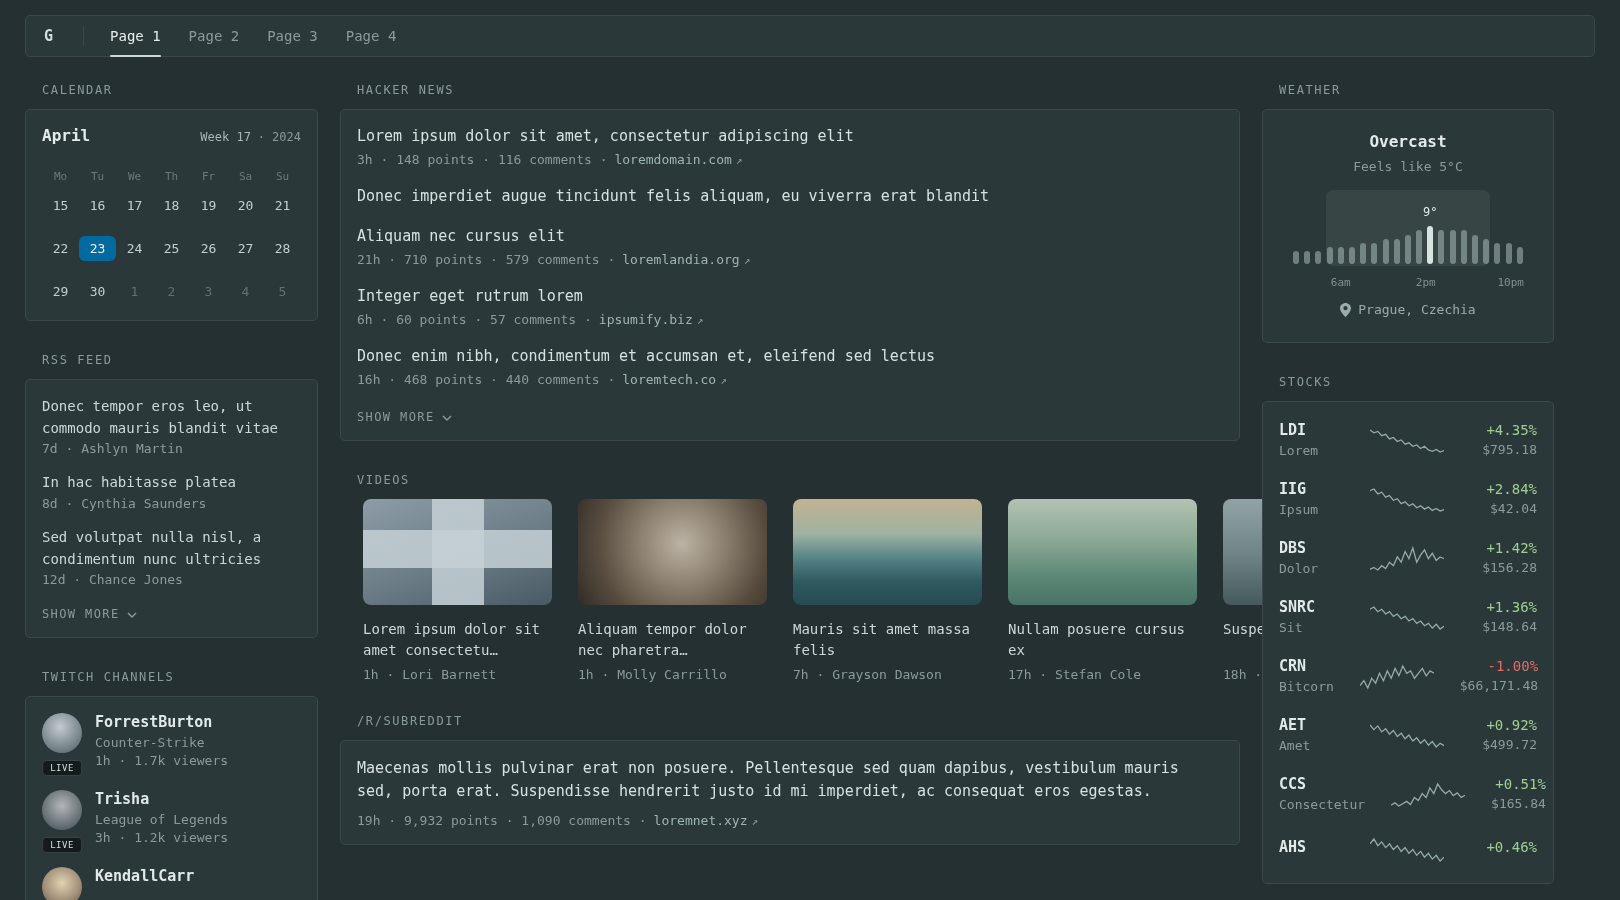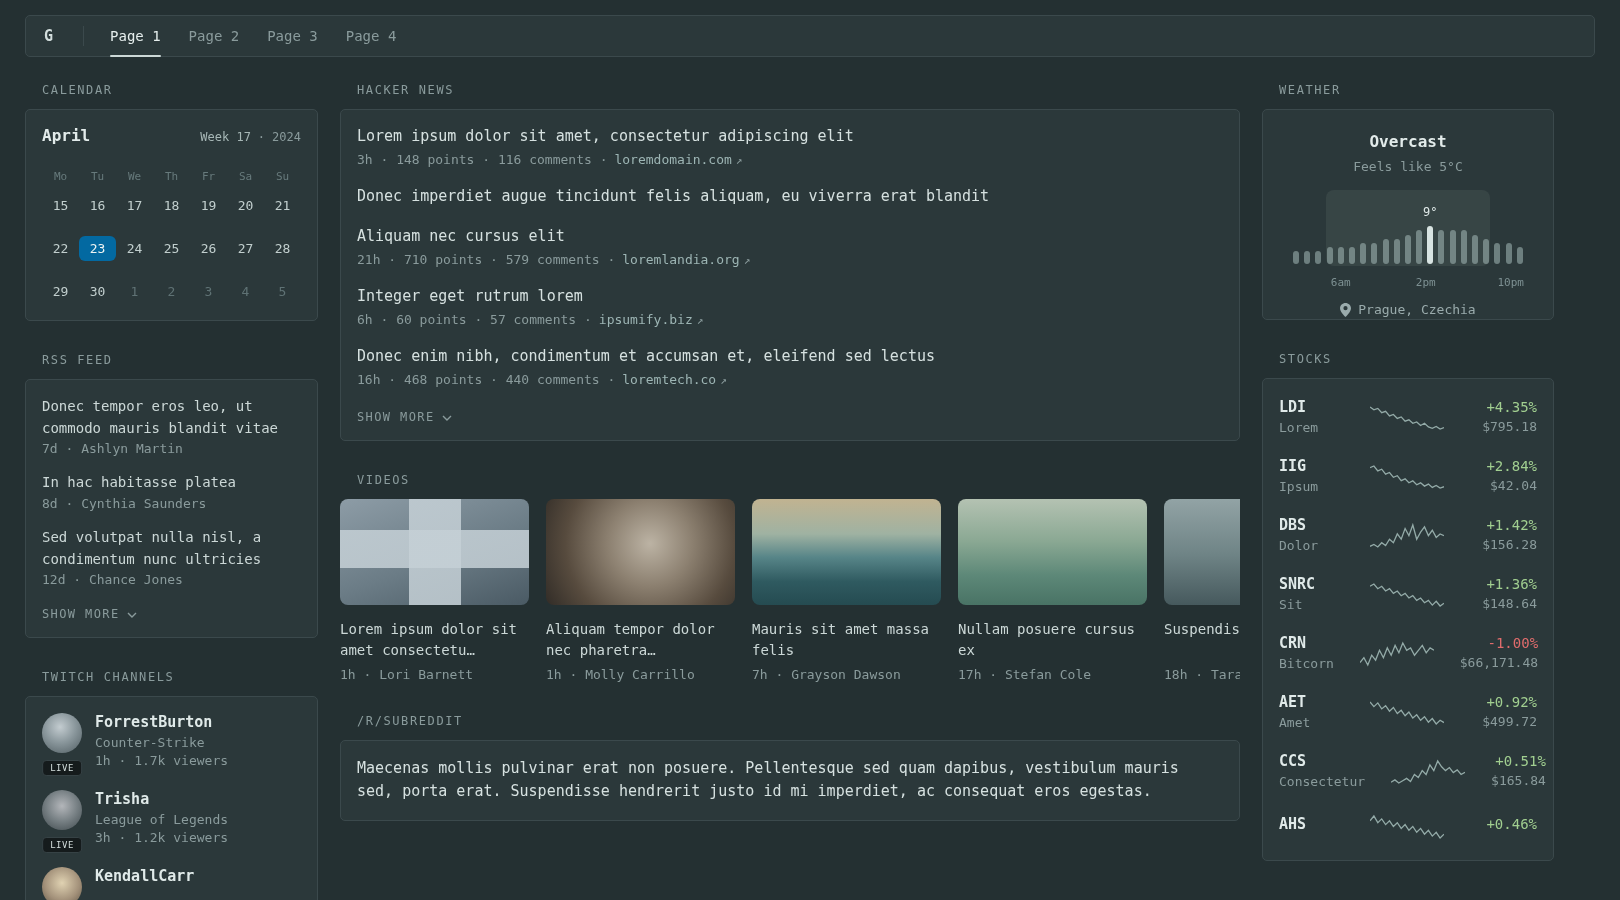--- a/index.html
+++ b/index.html
@@ -87,42 +87,42 @@
   .tw-name { font-size: 15px; font-weight: bold; color: #e0eae9; }
   .tw-game { font-size: 13px; color: #8a9b9c; margin-top: 4px; }
   .tw-meta { font-size: 13px; color: #8a9b9c; margin-top: 3px; }
 
   
   .hn-item { margin-bottom: 19px; }
   .hn-title { display: block; font-size: 15px; color: #d6e1e0; text-decoration: none; cursor: pointer; line-height: 1.4; }
   .hn-item .item-meta { margin-top: 5px; }
 
   
-  .videos-row { display: flex; gap: 17px; width: 900px; overflow: hidden; }
+  .videos-row { display: flex; gap: 26px; width: 900px; overflow: hidden; margin-left: 23px; }
   .video-card { width: 189px; flex-shrink: 0; cursor: pointer; }
   .thumb { width: 189px; height: 106px; border-radius: 8px; }
   .thumb-1 {
     background:
       linear-gradient(rgba(197,208,214,.85), rgba(197,208,214,.85)) 50% 0 / 52px 100% no-repeat,
       linear-gradient(rgba(197,208,214,.85), rgba(197,208,214,.85)) 0 46% / 100% 38px no-repeat,
       linear-gradient(160deg, #8d9ca6 0%, #6b7c86 55%, #4a5a64 100%);
   }
   .thumb-2 { background: radial-gradient(circle at 55% 42%, #bcb3a4 0%, #8c8070 35%, #574b3e 70%, #312c27 100%); }
   .thumb-3 { background: linear-gradient(180deg, #c1b391 0%, #9fb2a2 33%, #578588 55%, #2f5a60 78%, #254b51 100%); }
   .thumb-4 { background: linear-gradient(180deg, #b4c2b2 0%, #8aa893 40%, #5d8878 72%, #497365 100%); }
   .thumb-5 { background: linear-gradient(180deg, #92a3a5 0%, #6f8486 52%, #46595d 100%); }
   .video-title { margin-top: 14px; font-size: 14px; line-height: 1.5; color: #ccd8d7; height: 43px; overflow: hidden; }
   .video-meta { margin-top: 5px; }
 
   
   .sub-text { font-size: 15px; line-height: 1.55; color: #d6e1e0; cursor: pointer; }
   .sub-meta { margin-top: 9px; }
 
   
-  .weather-card { text-align: center; padding-bottom: 2px; }
+  .weather-card { text-align: center; padding-bottom: 25px; }
   .w-cond { font-size: 16px; font-weight: bold; color: #e2ebea; margin-top: 6px; }
   .w-feels { font-size: 13px; color: #8a9b9c; margin-top: 8px; }
   .wchart { position: relative; height: 102px; margin: 14px 6px 0 6px; }
   .wday-box { position: absolute; top: 2px; height: 76px; background: rgba(222, 235, 230, 0.07); border-radius: 8px; }
   .wbars {
     position: absolute; left: 8px; right: 8px; bottom: 26px; height: 40px;
     display: flex; align-items: flex-end; justify-content: space-between;
   }
   .wbar { width: 6px; border-radius: 3px; background: rgba(176, 197, 195, 0.5); position: relative; }
   .wbar.hl { background: #d8e4e2; }
@@ -342,20 +342,23 @@
             <div class="video-title">Suspendisse diam</div>
             <div class="item-meta video-meta">18h · Tara</div>
           </div>
         </div>
       </section>
 
       <section class="widget">
         <h2 class="widget-header">/R/SUBREDDIT</h2>
         <div class="card">
           <a class="sub-text">Maecenas mollis pulvinar erat non posuere. Pellentesque sed quam dapibus, vestibulum mauris sed, porta erat. Suspendisse hendrerit justo id mi imperdiet, ac consequat eros egestas.</a>
+          <div class="item-meta sub-meta">
+            <span>19h · 9,932 points · 1,090 comments ·</span><a class="domain">loremnet.xyz</a><span class="ext">↗</span>
+          </div>
         </div>
       </section>
     </div>
 
     <div class="col">
 
       <section class="widget">
         <h2 class="widget-header">WEATHER</h2>
         <div class="card weather-card">
           <div class="w-cond">Overcast</div>

